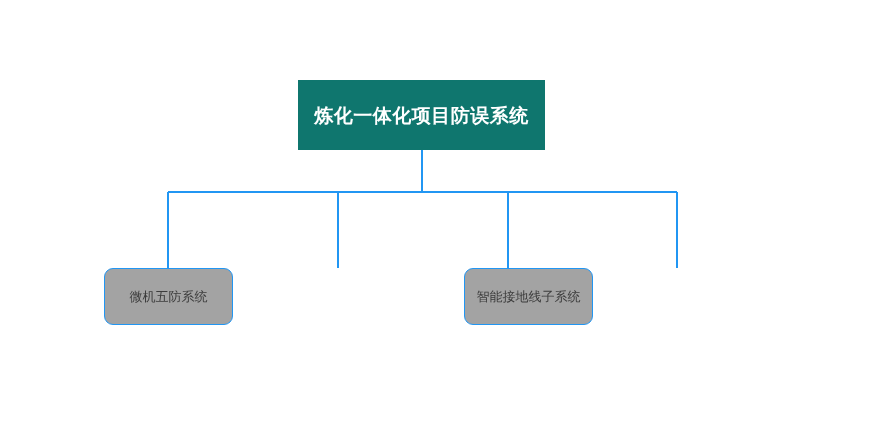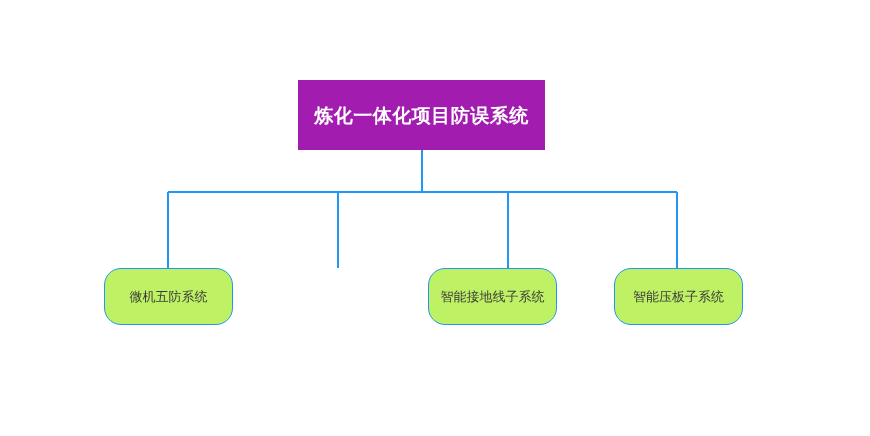--- a/index.html
+++ b/index.html
@@ -31,60 +31,60 @@
     pointer-events: none;
   }
 
   
   .root-node {
     position: absolute;
     left: 298px;
     top: 80px;
     width: 247px;
     height: 70px;
-    background: #a21caf;
+    background: #0f766e;
     display: flex;
     align-items: center;
     justify-content: center;
     box-sizing: border-box;
   }
   .root-node-label {
     color: #ffffff;
     font-size: 19px;
     font-weight: bold;
     letter-spacing: 0.5px;
     line-height: 1;
     white-space: nowrap;
   }
 
   
   .child-node {
     position: absolute;
     top: 268px;
     width: 129px;
     height: 57px;
-    background: #bef264;
+    background: #a3a3a3;
     border: 1.4px solid #2196F3;
-    border-radius: 17px;
+    border-radius: 9px;
     box-sizing: border-box;
     display: flex;
     align-items: center;
     justify-content: center;
   }
   .child-node-label {
     color: #3c3c3c;
     font-size: 13px;
     font-weight: normal;
     line-height: 1;
     white-space: nowrap;
   }
 
   .child-node.n0 { left: 104px; }
   .child-node.n1 { left: 274px; }
-  .child-node.n2 { left: 428px; }
+  .child-node.n2 { left: 464px; }
   .child-node.n3 { left: 614px; }
 </style>
 </head>
 <body>
 
 <div id="diagram-canvas">
 
   <svg id="connectors" viewBox="0 0 870 436" width="870" height="436" xmlns="http://www.w3.org/2000/svg">
 
     <path d="M 422 150 L 422 192" stroke="#2196F3" stroke-width="2.2" fill="none" shape-rendering="crispEdges"></path>
@@ -103,17 +103,14 @@
 
   <div class="child-node n0">
     <span class="child-node-label">微机五防系统</span>
   </div>
 
 
   <div class="child-node n2">
     <span class="child-node-label">智能接地线子系统</span>
   </div>
 
-  <div class="child-node n3">
-    <span class="child-node-label">智能压板子系统</span>
-  </div>
 
 </div>
 
 </body></html>

